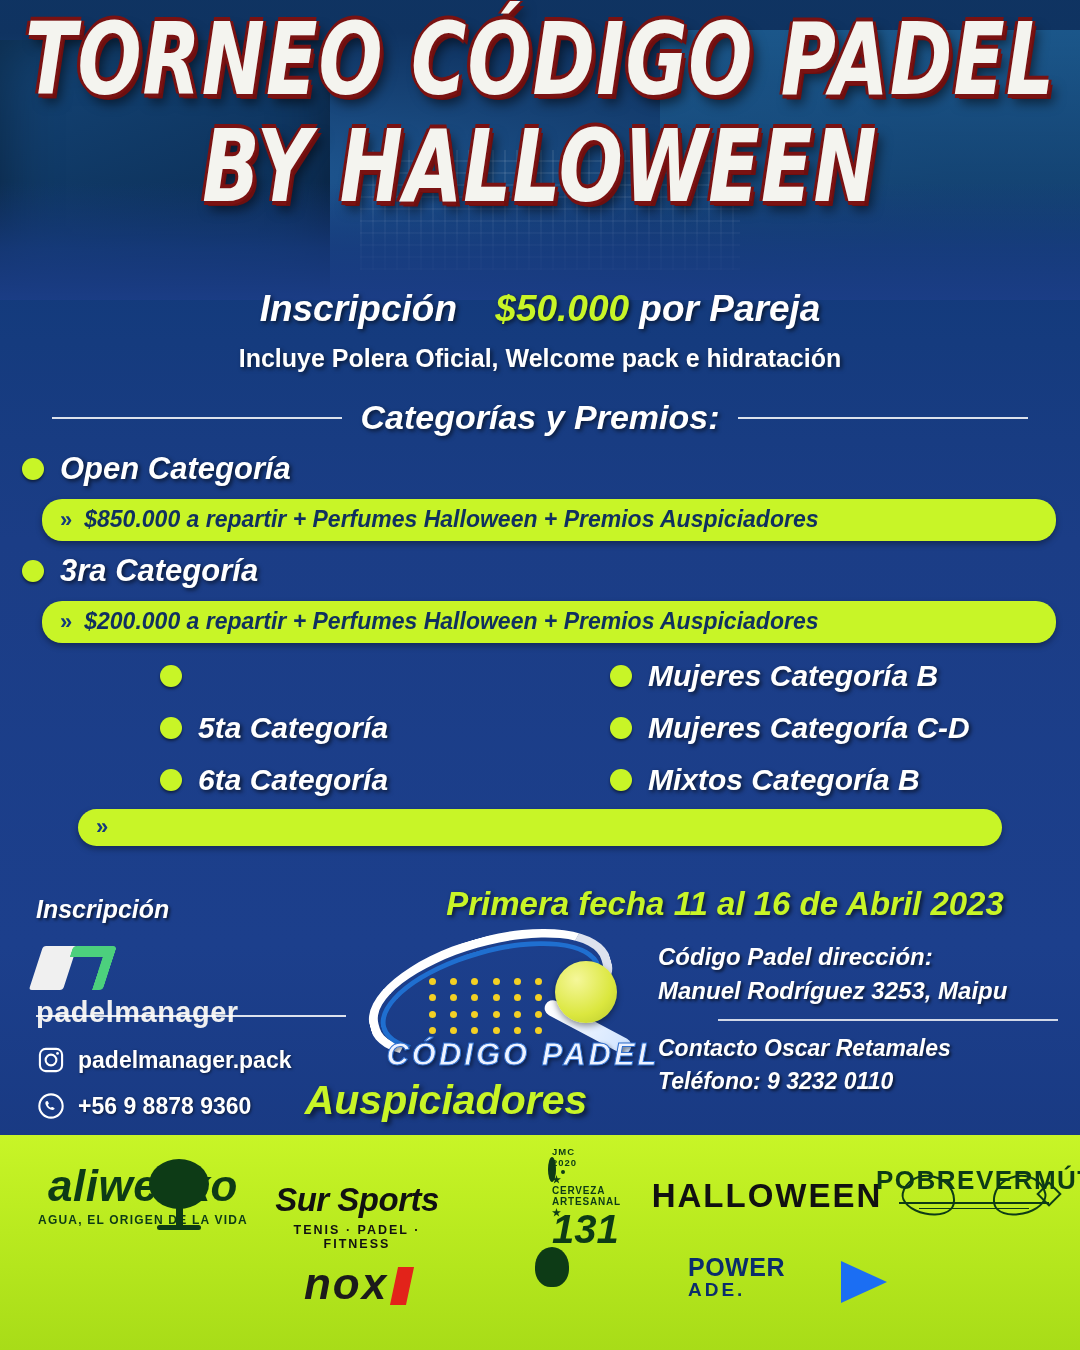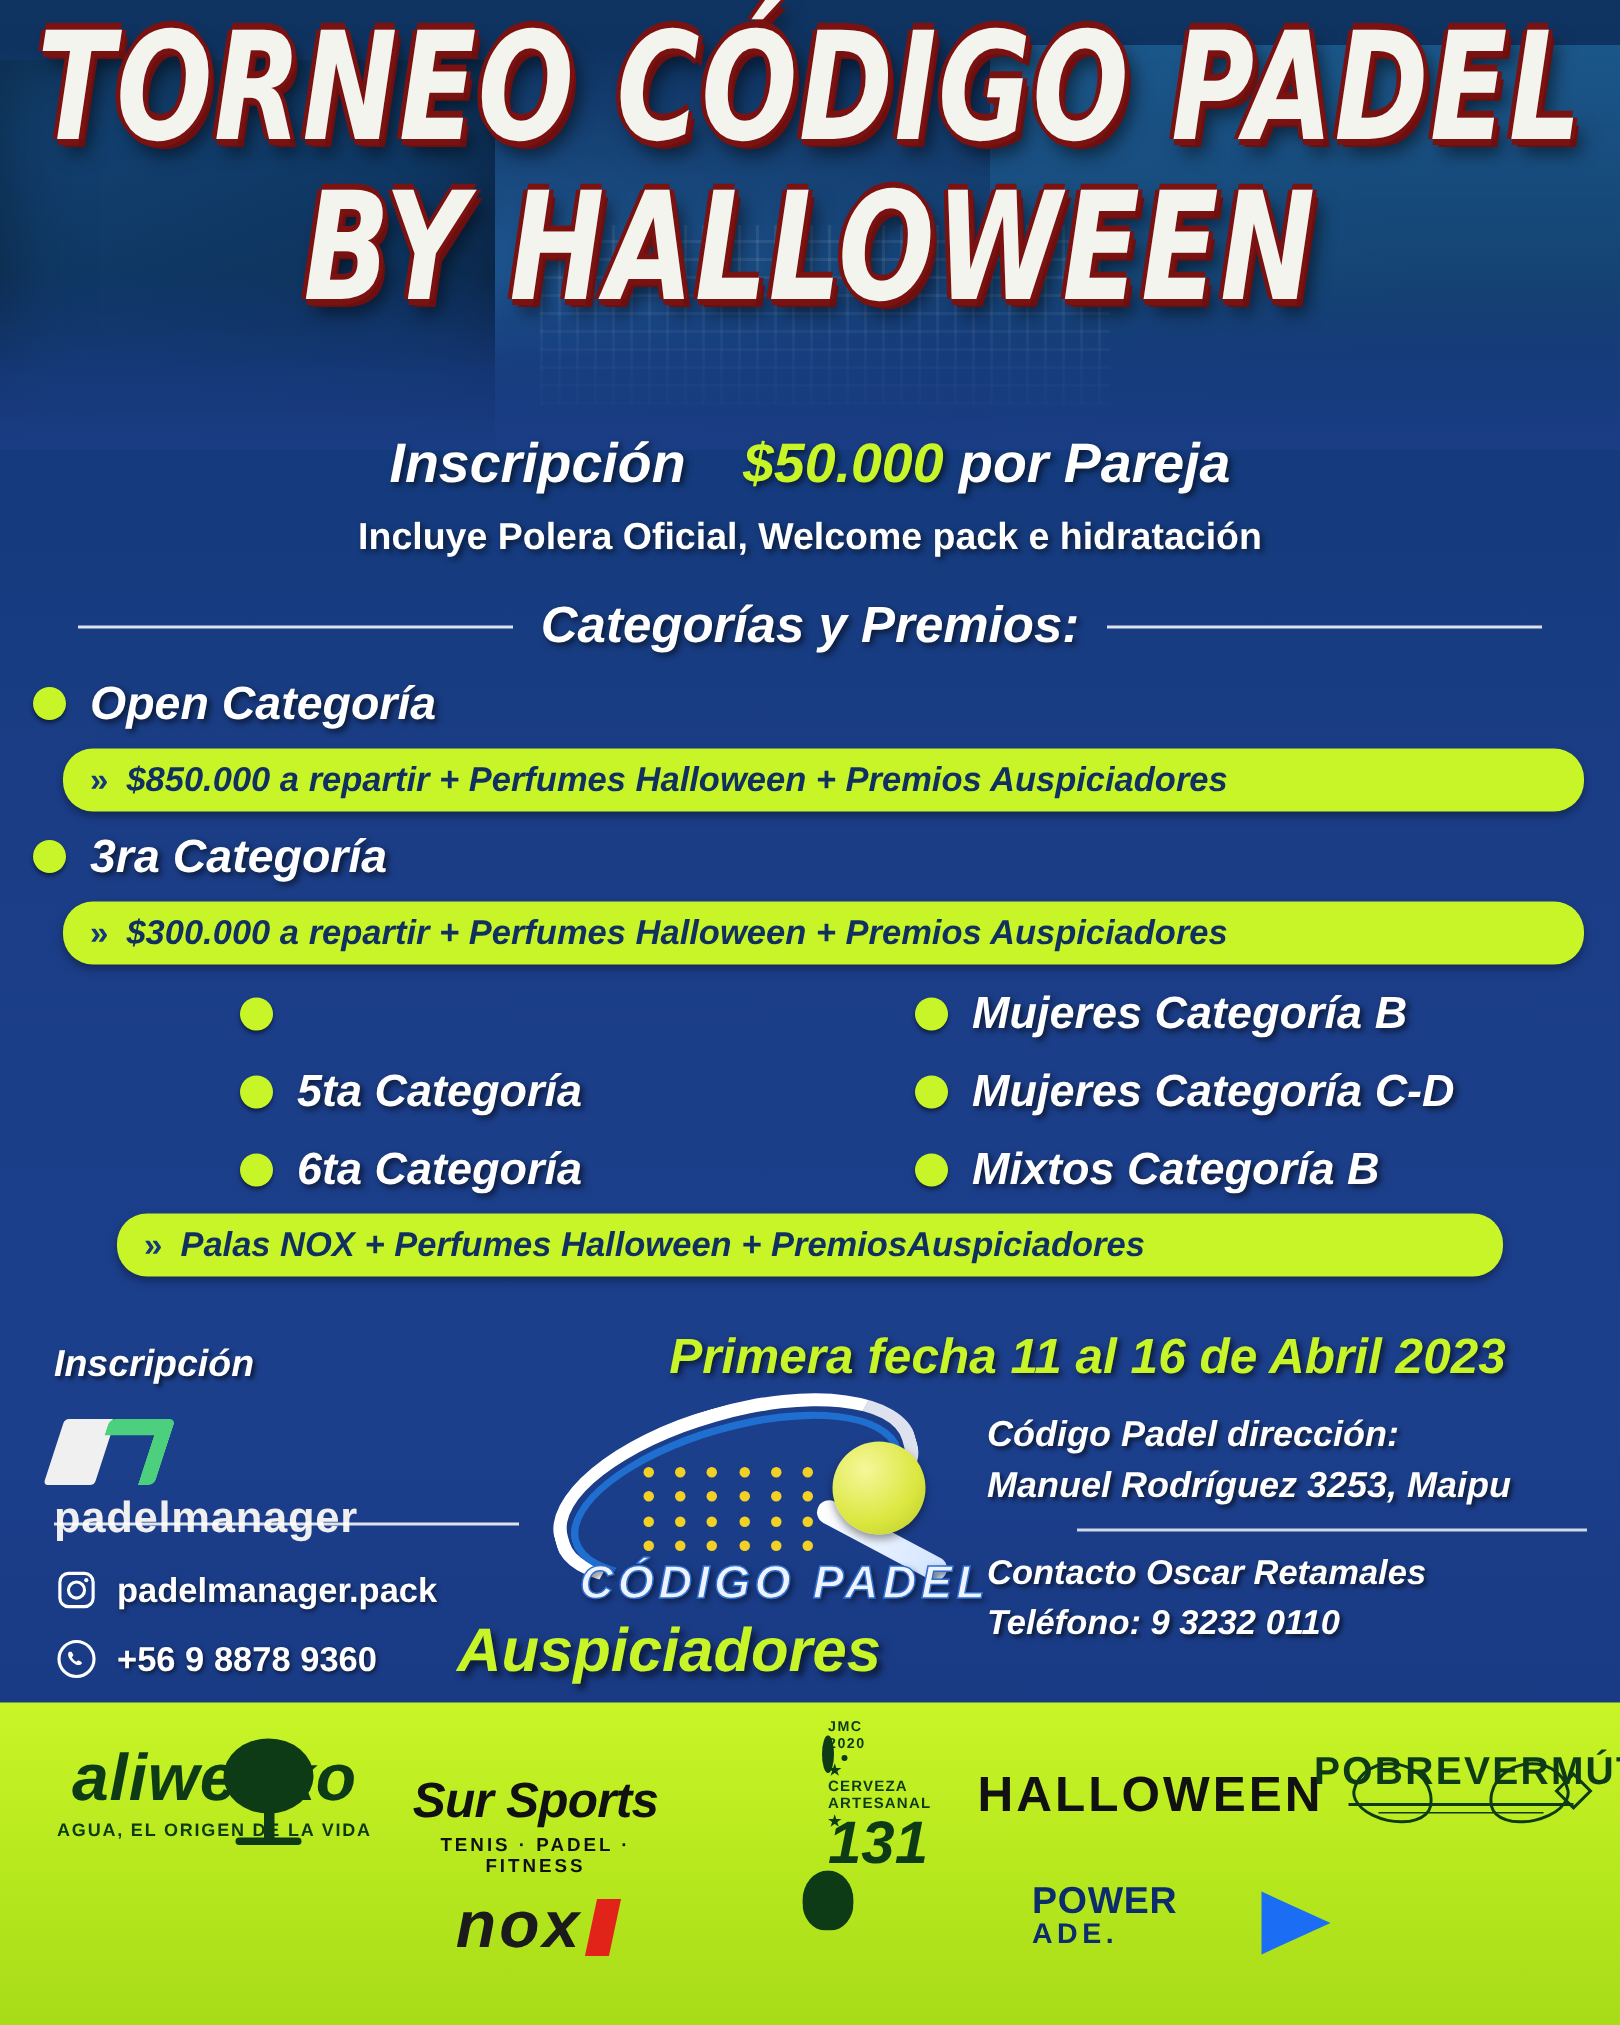--- a/index.html
+++ b/index.html
@@ -305,21 +305,21 @@
       <span class="chev">»</span>
       <span class="prize-txt">$850.000 a repartir + Perfumes Halloween + Premios Auspiciadores</span>
     </div>
 
     <div class="cat-row">
       <span class="dot"></span>
       <span class="cat-name">3ra Categoría</span>
     </div>
     <div class="prize-bar">
       <span class="chev">»</span>
-      <span class="prize-txt">$300.000 a repartir + Perfumes Halloween + Premios Auspiciadores</span>
+      <span class="prize-txt">$200.000 a repartir + Perfumes Halloween + Premios Auspiciadores</span>
     </div>
 
     <div class="grid2">
       <div class="cat-row">
         <span class="dot"></span>
       </div>
       <div class="cat-row">
         <span class="dot"></span>
         <span class="cat-name">Mujeres Categoría B</span>
       </div>
@@ -336,21 +336,20 @@
         <span class="cat-name">6ta Categoría</span>
       </div>
       <div class="cat-row">
         <span class="dot"></span>
         <span class="cat-name">Mixtos Categoría B</span>
       </div>
     </div>
 
     <div class="prize-bar wide">
       <span class="chev">»</span>
-      <span class="prize-txt">Palas NOX + Perfumes Halloween + PremiosAuspiciadores</span>
     </div>
   </div>
 
   <div class="contact">
 
     <div class="insc-left">
       <div class="lbl">Inscripción</div>
 
       <div class="pm-logo">
         <span class="pm-mark">

